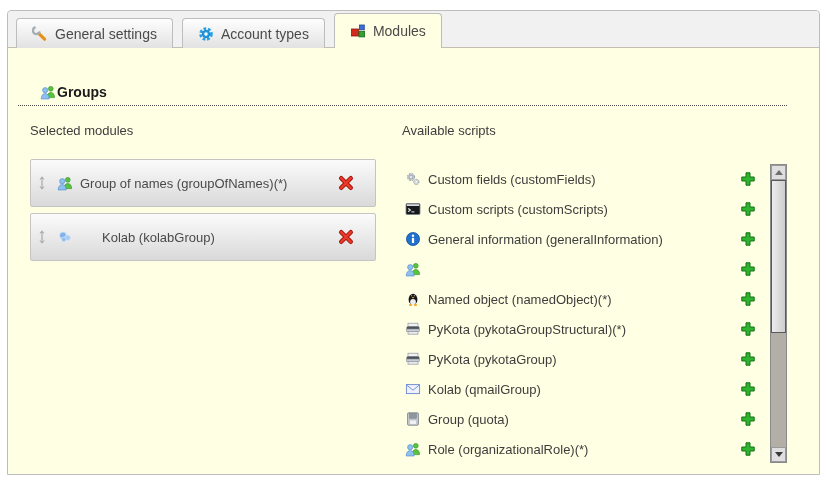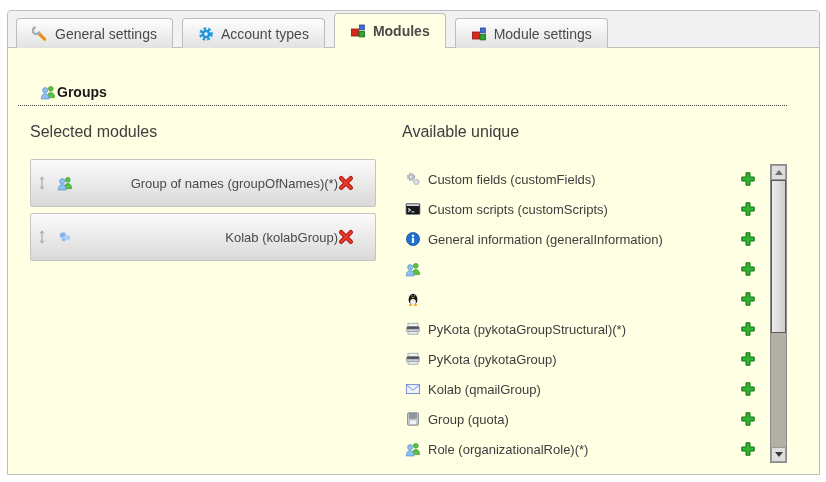--- a/index.html
+++ b/index.html
@@ -12,44 +12,44 @@
 
   
   .tabstrip{position:relative;height:37px;background:var(--strip_bg);
             border-radius:4px 4px 0 0;border-bottom:1px solid #C6BDB2;
             display:flex;align-items:flex-end;padding-left:8px;box-sizing:border-box;}
   .tab{display:flex;align-items:center;gap:7px;height:29px;padding:0 15px;
        margin-right:9px;margin-bottom:-1px;cursor:pointer;
        border:1px solid var(--border_gray);border-bottom:none;border-radius:4px 4px 0 0;
        background:linear-gradient(#FEFEFE,#E2E2E2);
        font-size:14px;color:var(--tab_text);white-space:nowrap;}
-  .tab.active{height:34px;background:var(--panel_bg);z-index:2;font-weight:bold;}
+  .tab.active{height:34px;background:var(--panel_bg);z-index:2;}
   .tab .ticon{display:inline-flex;width:16px;height:16px;}
 
   
   .panel{position:relative;height:425px;}
 
   .section-head{position:absolute;left:10px;top:36px;width:769px;
                 border-bottom:1px dotted #4A4A4A;padding-bottom:5px;
                 display:flex;align-items:center;gap:1px;}
   .section-head .sicon{margin-left:22px;display:inline-flex;width:16px;height:16px;}
   .section-title{font-size:14px;font-weight:bold;color:#1A1A1A;}
 
-  .col-heading{font-size:16px;color:var(--text);height:15px;}
+  .col-heading{font-size:13px;color:var(--text);height:15px;}
 
   .col-left{position:absolute;left:22px;top:75px;width:348px;}
-  .sel-list{margin-top:21px;display:flex;flex-direction:column;gap:6px;text-align:right;}
+  .sel-list{margin-top:21px;display:flex;flex-direction:column;gap:6px;}
   .selbox{box-sizing:border-box;width:346px;height:48px;
           border:1px solid var(--box_border);border-radius:2px;
           background:linear-gradient(#FBFBFB,#D9D9D9);
           display:flex;align-items:center;}
   .handle{width:12px;margin-left:6px;display:inline-flex;cursor:ns-resize;}
   .selbox .micon{margin-left:8px;display:inline-flex;width:16px;height:16px;}
   .sel-label{margin-left:7px;font-size:13px;color:#4A4A4A;flex:1;}
-  .sel-label.indent{margin-left:19px;}
+  .sel-label.indent{margin-left:29px;}
   .xbtn{width:16px;height:16px;margin-right:21px;cursor:pointer;display:inline-flex;}
 
   .col-right{position:absolute;left:394px;top:75px;width:385px;}
   .avail-list{margin-top:26px;width:360px;display:flex;flex-direction:column;}
   .arow{display:flex;align-items:center;min-height:30px;padding-left:3px;box-sizing:border-box;}
   .arow .micon{display:inline-flex;width:16px;height:16px;flex:none;}
   .a-label{margin-left:7px;font-size:13px;color:var(--text);width:300px;line-height:15px;}
   .plusbtn{width:16px;height:16px;margin-left:auto;margin-right:6px;cursor:pointer;display:inline-flex;flex:none;}
 
   
@@ -97,30 +97,20 @@
       <div class="tab active">
         <span class="ticon">
           <svg viewBox="0 0 16 16" width="16" height="16">
             <rect x="9.5" y="2" width="4.8" height="4.8" fill="#3E6ED8" stroke="#24449A" stroke-width="0.8"></rect>
             <rect x="1.5" y="6" width="7" height="7" fill="#D42A1E" stroke="#8E1610" stroke-width="0.8"></rect>
             <rect x="9" y="8.3" width="5.6" height="5.6" fill="#2FA32F" stroke="#1A6A1A" stroke-width="0.8"></rect>
           </svg>
         </span>
         <span>Modules</span>
       </div>
-      <div class="tab">
-        <span class="ticon">
-          <svg viewBox="0 0 16 16" width="16" height="16">
-            <rect x="9.5" y="2" width="4.8" height="4.8" fill="#3E6ED8" stroke="#24449A" stroke-width="0.8"></rect>
-            <rect x="1.5" y="6" width="7" height="7" fill="#D42A1E" stroke="#8E1610" stroke-width="0.8"></rect>
-            <rect x="9" y="8.3" width="5.6" height="5.6" fill="#2FA32F" stroke="#1A6A1A" stroke-width="0.8"></rect>
-          </svg>
-        </span>
-        <span>Module settings</span>
-      </div>
     </div>
 
     <div class="panel">
 
       <div class="section-head">
         <span class="sicon">
           <svg viewBox="0 0 16 16" width="16" height="16">
             <circle cx="10.8" cy="4.8" r="2.4" fill="#57C43F" stroke="#2E8A1E" stroke-width="0.6"></circle>
             <path d="M7 13.6 c0-3.4 1.7-5 3.8-5 2.1 0 3.8 1.6 3.8 5z" fill="#57C43F" stroke="#2E8A1E" stroke-width="0.6"></path>
             <circle cx="5.2" cy="6.2" r="2.6" fill="#8FC1EF" stroke="#4E88C7" stroke-width="0.6"></circle>
@@ -180,21 +170,21 @@
                 <path d="M3.2 3.2 L12.8 12.8 M12.8 3.2 L3.2 12.8" stroke="#A01208" stroke-width="4.4" stroke-linecap="round"></path>
                 <path d="M3.2 3.2 L12.8 12.8 M12.8 3.2 L3.2 12.8" stroke="#E8392A" stroke-width="2.6" stroke-linecap="round"></path>
               </svg>
             </span>
           </div>
 
         </div>
       </div>
 
       <div class="col-right">
-        <div class="col-heading">Available unique</div>
+        <div class="col-heading">Available scripts</div>
 
         <div class="avail-list">
 
           <div class="arow">
             <span class="micon">
               <svg viewBox="0 0 16 16" width="16" height="16">
                 <circle cx="6" cy="6" r="3.6" fill="#D7DBDF" stroke="#8E969E" stroke-width="1" stroke-dasharray="1.6 1.3"></circle>
                 <circle cx="6" cy="6" r="2.2" fill="#C3C9CF" stroke="#8E969E" stroke-width="0.7"></circle>
                 <circle cx="6" cy="6" r="0.9" fill="#F4F6F8"></circle>
                 <circle cx="11.3" cy="10.9" r="2.6" fill="#D7DBDF" stroke="#8E969E" stroke-width="1" stroke-dasharray="1.3 1.1"></circle>
@@ -263,20 +253,21 @@
               <svg viewBox="0 0 16 16" width="16" height="16">
                 <ellipse cx="8" cy="8.4" rx="4.4" ry="5.6" fill="#15161A"></ellipse>
                 <ellipse cx="8" cy="11" rx="2.9" ry="3.1" fill="#ECEDEF"></ellipse>
                 <circle cx="6.7" cy="4.8" r="0.55" fill="#FFFFFF"></circle>
                 <circle cx="9.3" cy="4.8" r="0.55" fill="#FFFFFF"></circle>
                 <path d="M6.6 6 h2.8 l-1.4 1.4z" fill="#F3A81F"></path>
                 <ellipse cx="5.5" cy="14" rx="1.7" ry="0.9" fill="#F3A81F"></ellipse>
                 <ellipse cx="10.5" cy="14" rx="1.7" ry="0.9" fill="#F3A81F"></ellipse>
               </svg>
             </span>
+            <span class="a-label">Named object (namedObject)(*)</span>
             <span class="plusbtn">
               <svg viewBox="0 0 16 16" width="16" height="16">
                 <path d="M6 1.8 h4 v4.2 h4.2 v4 H10 v4.2 H6 V10 H1.8 V6 H6 z" fill="#2FB42F" stroke="#167016" stroke-width="1"></path>
               </svg>
             </span>
           </div>
 
           <div class="arow">
             <span class="micon">
               <svg viewBox="0 0 16 16" width="16" height="16">

